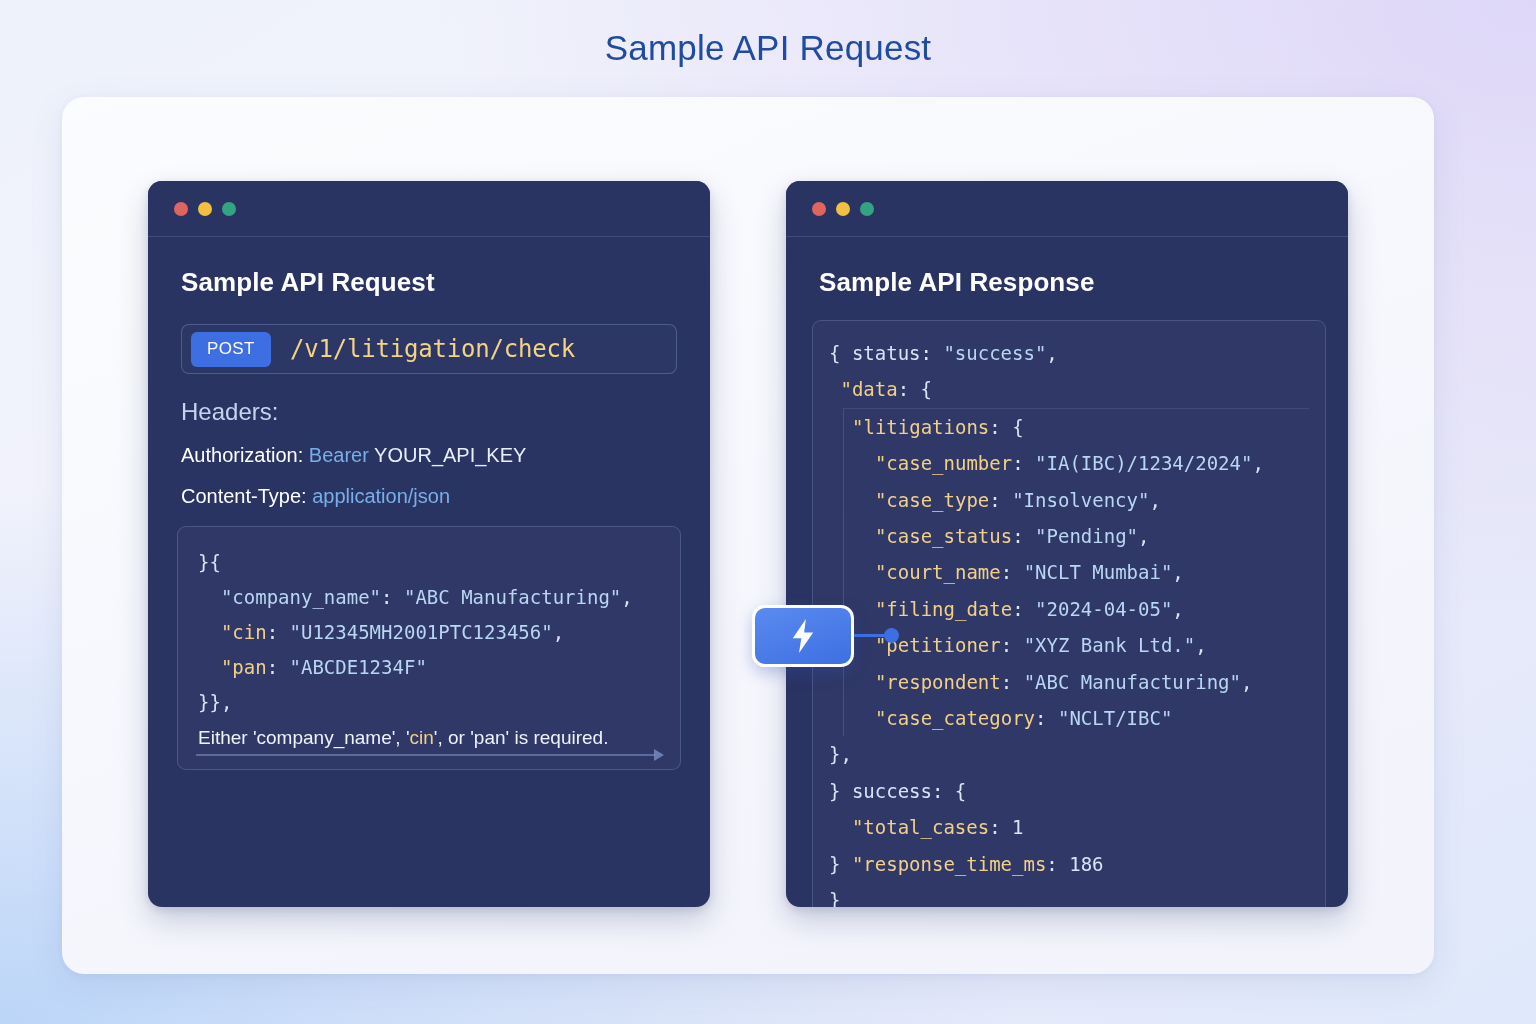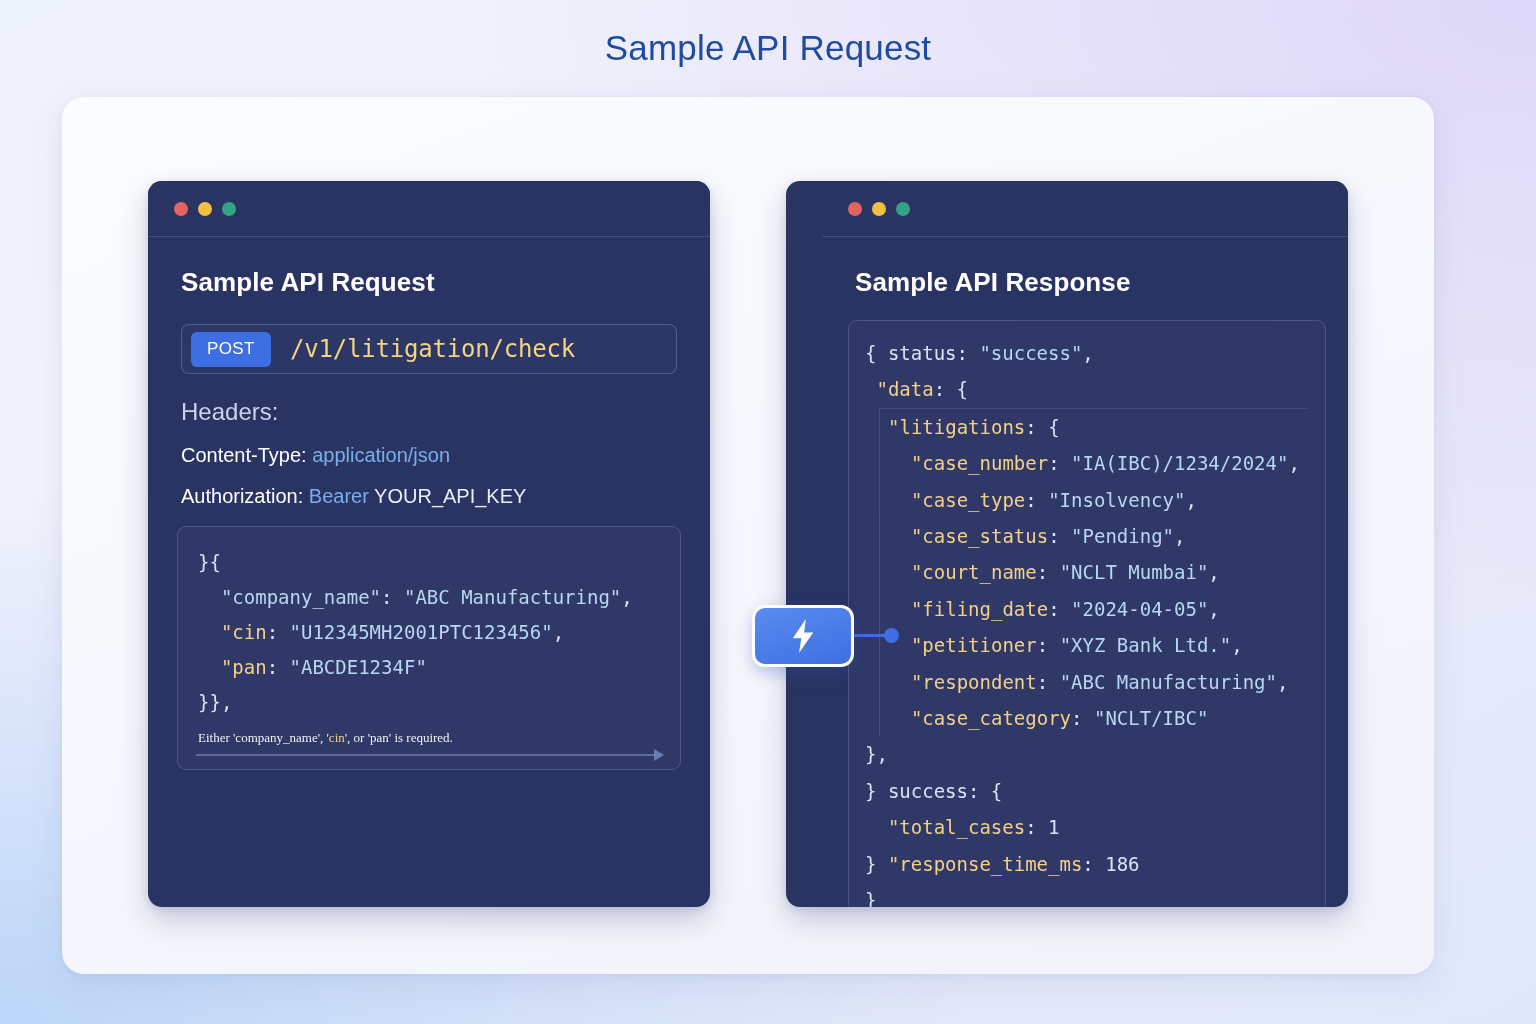--- a/index.html
+++ b/index.html
@@ -45,21 +45,21 @@
   }
 
   .panel {
     position: relative;
     background: #2a3463;
     border-radius: 14px;
     box-shadow: 0 14px 30px rgba(40,55,110,0.22), 0 3px 8px rgba(40,55,110,0.14);
     overflow: hidden;
   }
   .panel-request { width: 562px; height: 726px; }
-  .panel-response { width: 562px; height: 726px; padding-left: 36px; }
+  .panel-response { width: 562px; height: 726px; }
 
   .titlebar {
     height: 56px;
     display: flex;
     align-items: center;
     gap: 10px;
     padding-left: 26px;
     border-bottom: 1px solid rgba(150,170,225,0.22);
     background: #2a3463;
   }
@@ -133,22 +133,22 @@
     font-family: "DejaVu Sans Mono", monospace;
     font-size: 19px;
     line-height: 35px;
     color: #d9e4f7;
     white-space: pre;
   }
   .k { color: #f3d08a; }
   .s { color: #b9d6f3; }
   .p { color: #d9e4f7; }
   .note {
-    font-family: Liberation Serif, serif;
-    font-size: 13px;
+    font-family: Liberation Sans, sans-serif;
+    font-size: 19px;
     color: #eef2fb;
     line-height: 35px;
     white-space: pre;
   }
   .note .cin { color: #f3d08a; }
 
   .scroll-arrow {
     position: absolute;
     left: 18px; right: 16px; bottom: 8px;
     height: 12px;
@@ -240,28 +240,28 @@
 
       <div class="url-row">
         <span class="method-badge">POST</span>
         <span class="url-path">/v1/litigation/check</span>
       </div>
 
       <div class="headers-block">
         <div class="headers-label">Headers:</div>
 
         <div class="header-line">
-          <span>Content-Type:</span>
-          <span class="hv">application/json</span>
-        </div>
-
-        <div class="header-line">
           <span>Authorization:</span>
           <span class="hv">Bearer</span>
           <span class="hv-plain">YOUR_API_KEY</span>
+        </div>
+
+        <div class="header-line">
+          <span>Content-Type:</span>
+          <span class="hv">application/json</span>
         </div>
       </div>
 
       <div class="code-block">
         <div class="code-line"><span class="p">}{</span></div>
         <div class="code-line"><span class="p">  <span class="s">"company_name"</span>: <span class="s">"ABC Manufacturing"</span>,</span></div>
         <div class="code-line"><span class="p">  <span class="k">"cin</span>: <span class="s">"U12345MH2001PTC123456"</span>,</span></div>
         <div class="code-line"><span class="p">  <span class="k">"pan</span>: <span class="s">"ABCDE1234F"</span></span></div>
         <div class="code-line"><span class="p">}},</span></div>
         <div class="note"><span>Either 'company_name', '</span><span class="cin">cin</span><span>', or 'pan' is required.</span></div>

